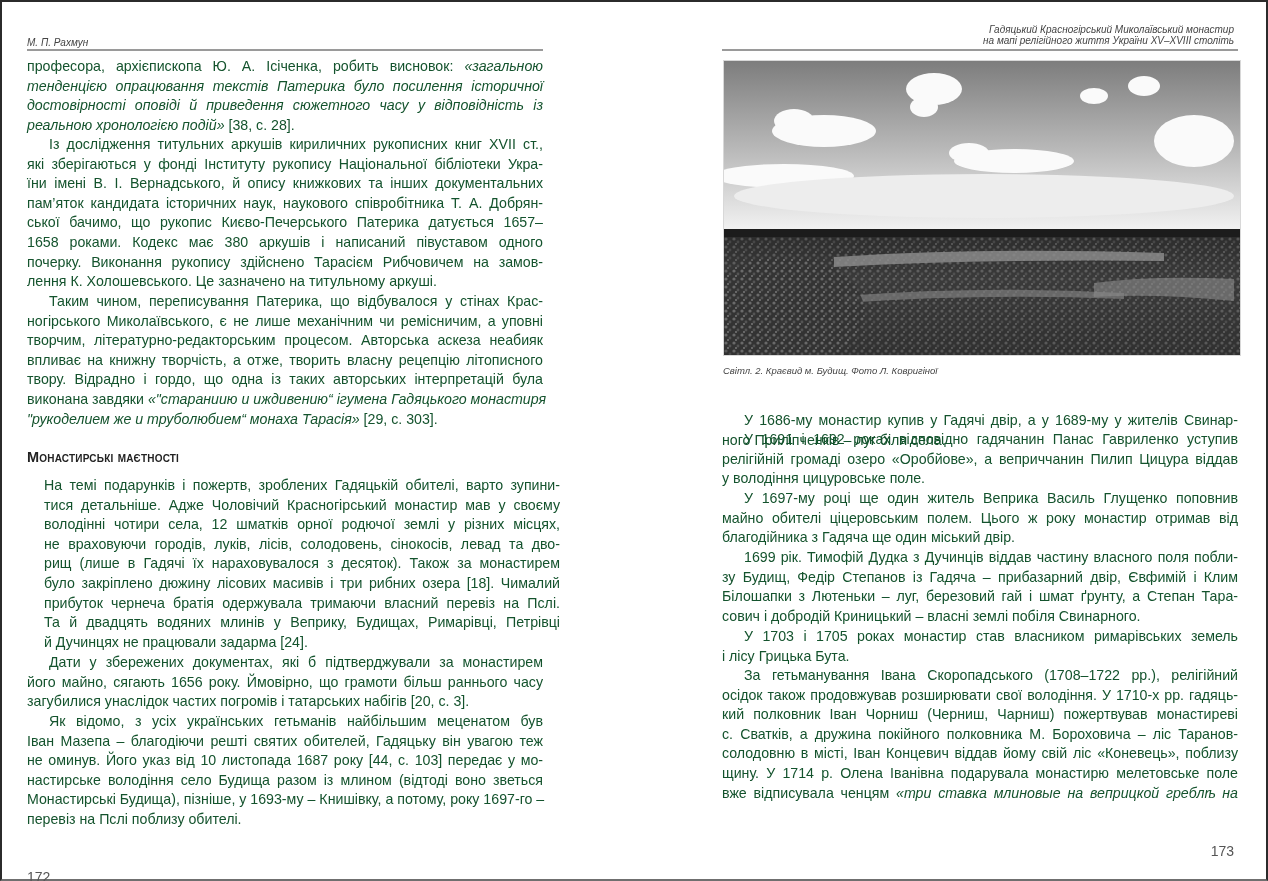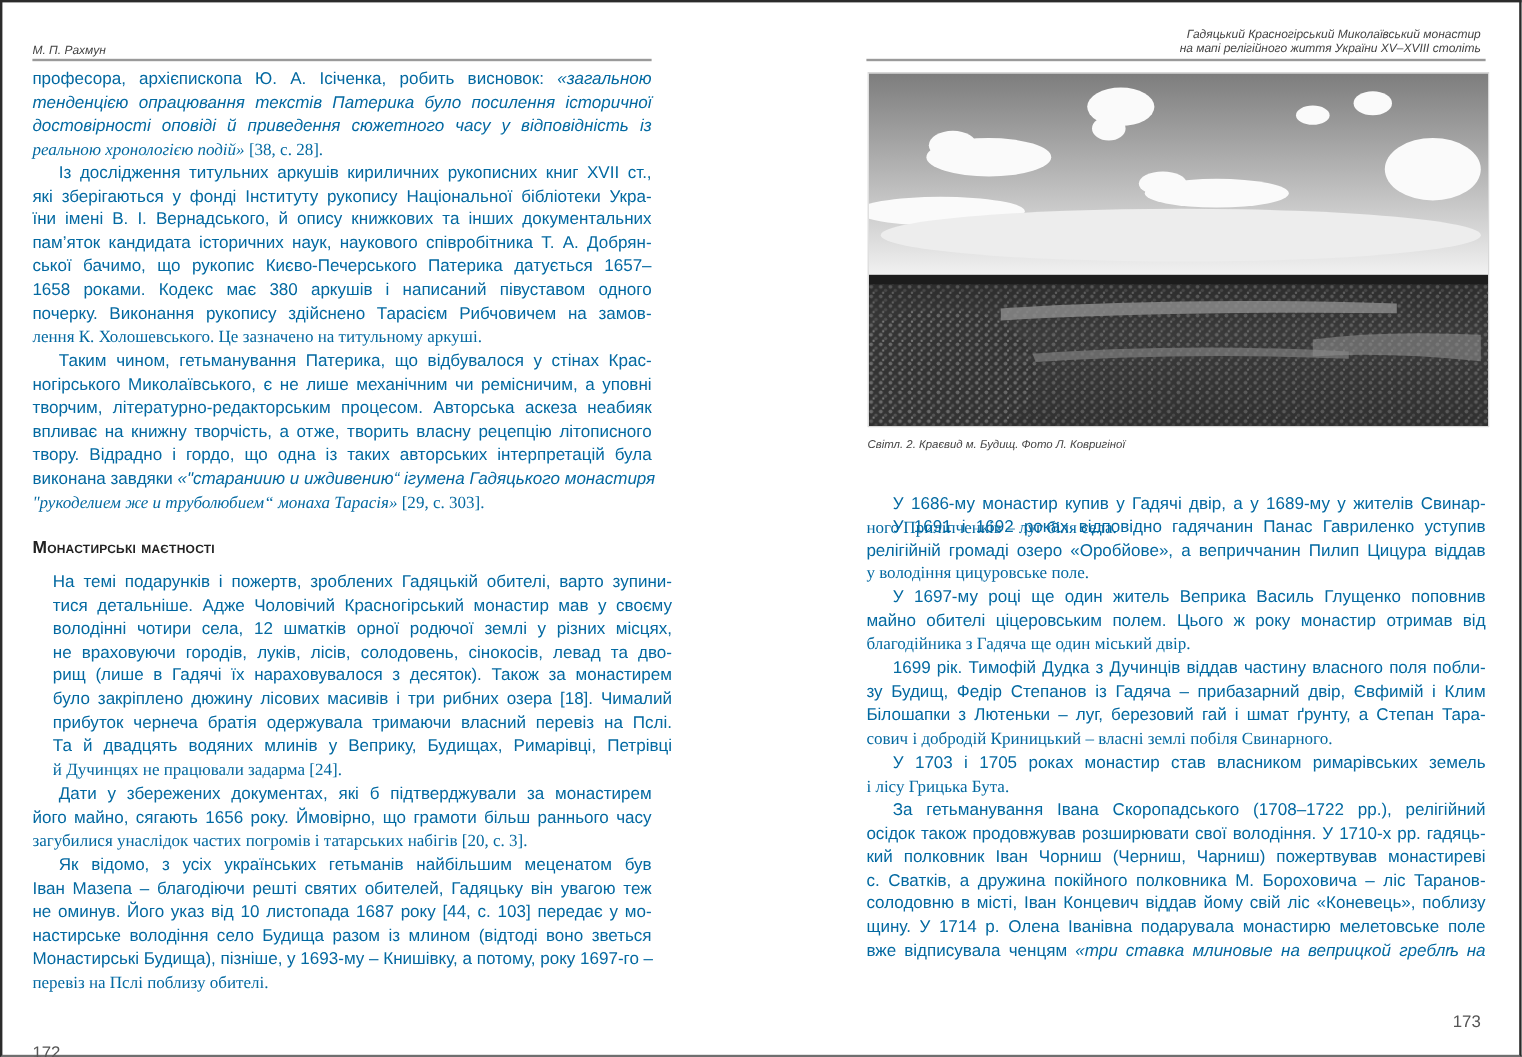--- a/index.html
+++ b/index.html
@@ -34,27 +34,27 @@
     position: absolute; height: 2px; background: #9a9a9a;
   }
   .page-left .rule { left: 25px; width: 516px; top: 47px; }
   .page-right .rule { left: 88px; width: 516px; top: 47px; }
 
   .body-text {
     position: absolute;
     font-size: 14.2px;
     line-height: 19.6px;
     text-align: justify;
-    color: #0369a1;
+    color: #14532d;
   }
   .page-left .body-text { left: 25px; width: 516px; }
   .page-right .body-text { left: 88px; width: 516px; }
 
   .line { display: block; white-space: nowrap; text-align-last: justify; text-align: justify; }
-  .line.last { text-align-last: left; font-family: Liberation Serif, serif; }
+  .line.last { text-align-last: left; }
   .indent { padding-left: 22px; }
   em { font-style: italic; }
 
   .heading {
     position: absolute; left: 25px; top: 447px;
     font-size: 14.5px; font-weight: bold; color: #222;
     font-variant: small-caps; letter-spacing: 0.2px;
   }
 
   .page-number {
@@ -96,21 +96,21 @@
       <span class="line">які зберігаються у фонді Інституту рукопису Національної бібліотеки Укра-</span>
       <span class="line">їни імені В. І. Вернадського, й опису книжкових та інших документальних</span>
       <span class="line">пам’яток кандидата історичних наук, наукового співробітника Т. А. Добрян-</span>
       <span class="line">ської бачимо, що рукопис Києво-Печерського Патерика датується 1657–</span>
       <span class="line">1658 роками. Кодекс має 380 аркушів і написаний півуставом одного</span>
       <span class="line">почерку. Виконання рукопису здійснено Тарасієм Рибчовичем на замов-</span>
       <span class="line last">лення К. Холошевського. Це зазначено на титульному аркуші.</span>
     </div>
 
     <div class="body-text" style="top:290px;">
-      <span class="line indent">Таким чином, гетьманування Патерика, що відбувалося у стінах Крас-</span>
+      <span class="line indent">Таким чином, переписування Патерика, що відбувалося у стінах Крас-</span>
       <span class="line">ногірського Миколаївського, є не лише механічним чи ремісничим, а уповні</span>
       <span class="line">творчим, літературно-редакторським процесом. Авторська аскеза неабияк</span>
       <span class="line">впливає на книжну творчість, а отже, творить власну рецепцію літописного</span>
       <span class="line">твору. Відрадно і гордо, що одна із таких авторських інтерпретацій була</span>
       <span class="line"><span>виконана завдяки </span><em>«"стараниию и иждивению“ ігумена Гадяцького монастиря</em></span>
       <span class="line last"><em>"рукоделием же и труболюбием“ монаха Тарасія»</em><span> [29, с. 303].</span></span>
     </div>
 
     <div class="heading">Монастирські маєтності</div>
 

